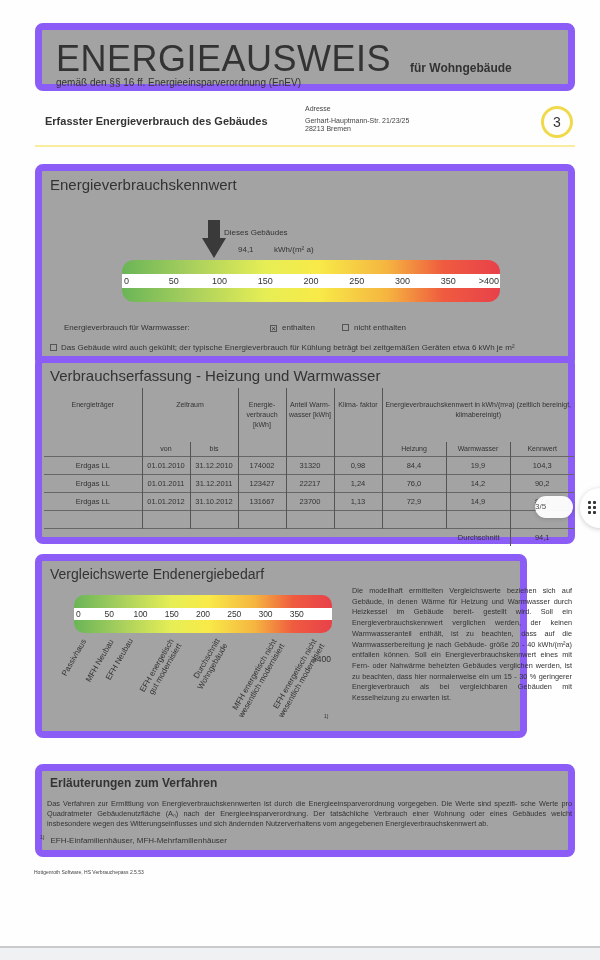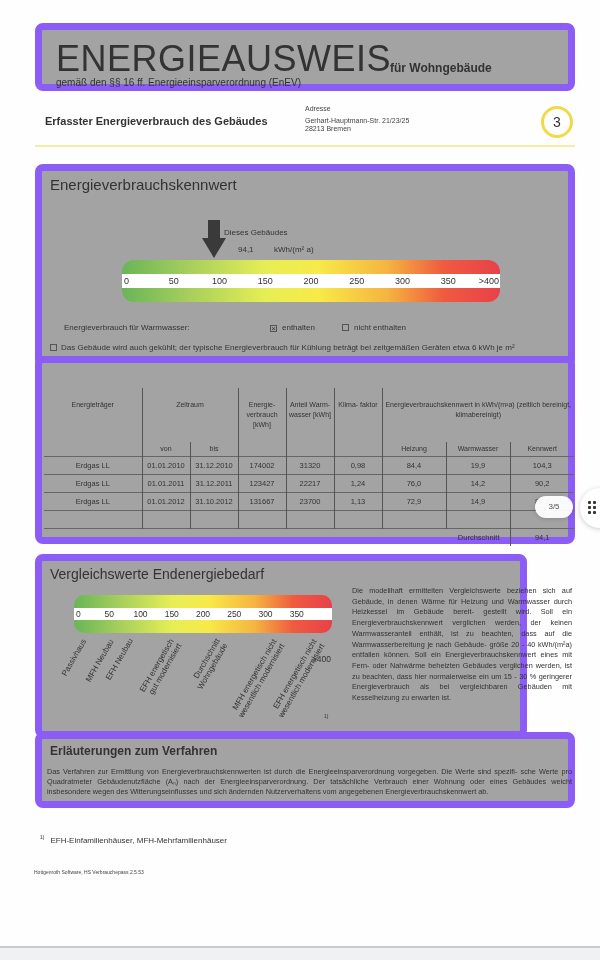--- a/index.html
+++ b/index.html
@@ -4,21 +4,21 @@
 <style>
   * { box-sizing: border-box; margin: 0; padding: 0; }
   html, body { width: 600px; height: 960px; overflow: hidden; background: #fefefe; }
   body { font-family: "Liberation Sans", sans-serif; color: #2a2a2a; position: relative; }
 
   .ybox { position: absolute; border: 7px solid #8b5cf6; border-radius: 8px; background: #a3a3a3; }
 
   
   #hdr { left: 35px; top: 23px; width: 540px; height: 68px; }
   #hdr .big { position: absolute; left: 14px; top: 8px; font-size: 36px; color: #333; letter-spacing: 0.5px; }
-  #hdr .sub1 { position: absolute; left: 348px; top: 31px; font-size: 12px; font-weight: bold; color: #333; }
+  #hdr .sub1 { position: absolute; left: 368px; top: 31px; font-size: 12px; font-weight: bold; color: #333; }
   #hdr .sub2 { position: absolute; left: 14px; top: 47px; font-size: 10px; color: #333; }
 
   
   #addr-title { position: absolute; left: 45px; top: 115px; font-size: 11px; font-weight: bold; color: #333; }
   #addr-label { position: absolute; left: 305px; top: 105px; font-size: 7px; color: #444; }
   #addr-street { position: absolute; left: 305px; top: 117px; font-size: 7px; color: #444; }
   #addr-city { position: absolute; left: 305px; top: 125px; font-size: 7px; color: #444; }
   #page-circle { position: absolute; left: 541px; top: 106px; width: 32px; height: 32px; border: 3px solid #f0d94a; border-radius: 50%; text-align: center; line-height: 26px; font-size: 14px; color: #333; }
   #addr-line { position: absolute; left: 35px; top: 145px; width: 540px; height: 2px; background: #f8ec9f; }
 
@@ -47,37 +47,37 @@
   #s2 .sec-title { top: 4px; }
   table.t { position: absolute; left: 2px; top: 25px; width: 530px; border-collapse: collapse; font-size: 7px; color: #333; }
   table.t td, table.t th { font-weight: normal; text-align: center; padding: 0; }
   table.t .hrow th { vertical-align: top; padding-top: 12px; height: 54px; line-height: 10px; }
   table.t .subh td { height: 14px; vertical-align: bottom; padding-bottom: 3px; line-height: 9px; }
   table.t tbody.data td { height: 18px; border-top: 1px solid #666; font-size: 7.5px; }
   table.t .vl { border-left: 1px solid #555; }
   table.t .avg td { height: 22px; border-top: 1px solid #666; }
 
   
-  #pg-pill { position: absolute; left: 535px; top: 496px; width: 38px; height: 22px; background: rgba(255,255,255,0.95); border-radius: 11px; box-shadow: 0 1px 4px rgba(0,0,0,0.15); font-size: 8px; color: #555; text-align: center; line-height: 22px; }
+  #pg-pill { position: absolute; left: 535px; top: 496px; width: 38px; height: 22px; background: rgba(255,255,255,0.95); border-radius: 11px; box-shadow: 0 1px 4px rgba(0,0,0,0.15); font-size: 8px; color: #555; text-align: left; line-height: 22px; }
   #grid-btn { position: absolute; left: 580px; top: 488px; width: 40px; height: 40px; background: #fff; border-radius: 50%; box-shadow: 0 1px 5px rgba(0,0,0,0.2); }
   #grid-btn .dots { position: absolute; left: 8px; top: 13px; width: 12px; height: 14px; }
   #grid-btn .dot { position: absolute; width: 3px; height: 3px; background: #333; border-radius: 1px; }
 
   
   #s3 { left: 35px; top: 554px; width: 492px; height: 184px; }
   #s3 .sec-title { top: 5px; font-size: 14px; }
   #s3 .scale-bar { left: 32px; top: 34px; width: 258px; height: 38px; border-radius: 10px; }
   #s3 .scale-white { top: 13px; height: 12px; }
   #s3 .tick { top: 13px; line-height: 12px; font-size: 8.5px; }
   .rot { position: absolute; transform-origin: left top; transform: rotate(-60deg); font-size: 8px; line-height: 9px; color: #333; white-space: nowrap; text-align: right; }
   #footnote-mark { position: absolute; left: 282px; top: 152px; font-size: 5px; color: #333; }
   #s3-text { position: absolute; left: 310px; top: 25px; width: 220px; font-size: 7.3px; line-height: 10.7px; color: #333; text-align: justify; }
 
   
-  #s4 { left: 35px; top: 732px; width: 540px; height: 76px; }
+  #s4 { left: 35px; top: 764px; width: 540px; height: 93px; }
   #s4 .sec-title { top: 5px; font-size: 12px; font-weight: bold; }
   #s4-text { position: absolute; left: 5px; top: 28px; width: 525px; font-size: 7.3px; line-height: 10px; color: #333; text-align: justify; }
 
   #footnote { position: absolute; left: 40px; top: 834px; font-size: 8px; color: #333; }
   #footnote sup { font-size: 5px; margin-right: 6px; }
   #software { position: absolute; left: 34px; top: 869px; font-size: 5px; color: #444; }
 
   #bottom-bar { position: absolute; left: 0; top: 946px; width: 600px; height: 14px; background: #f0f1f3; border-top: 2px solid #c8cacc; }
 </style>
 </head>
@@ -118,20 +118,21 @@
       <span class="tick" style="left: 377px; transform: translateX(-100%);">&gt;400</span>
     </div>
 
   <div id="ww-label">Energieverbrauch für Warmwasser:</div>
   <div id="ww-opt1"><span class="cb">×</span><span>enthalten</span></div>
   <div id="ww-opt2"><span class="cb"></span><span>nicht enthalten</span></div>
   <div id="cool"><span class="cb"></span><span id="cool-text">Das Gebäude wird auch gekühlt; der typische Energieverbrauch für Kühlung beträgt bei zeitgemäßen Geräten etwa 6 kWh je m² Gebäudenutzfläche und Jahr und ist im Energieverbrauchskennwert nicht enthalten.</span></div>
 </div>
 
 <div class="ybox" id="s2">
+  <div class="sec-title">Verbrauchserfassung - Heizung und Warmwasser</div>
   <table class="t">
     <colgroup>
       <col style="width:98px">
         <col style="width:48px">
         <col style="width:48px">
         <col style="width:48px">
         <col style="width:48px">
         <col style="width:48px">
         <col style="width:64px">
         <col style="width:64px">

